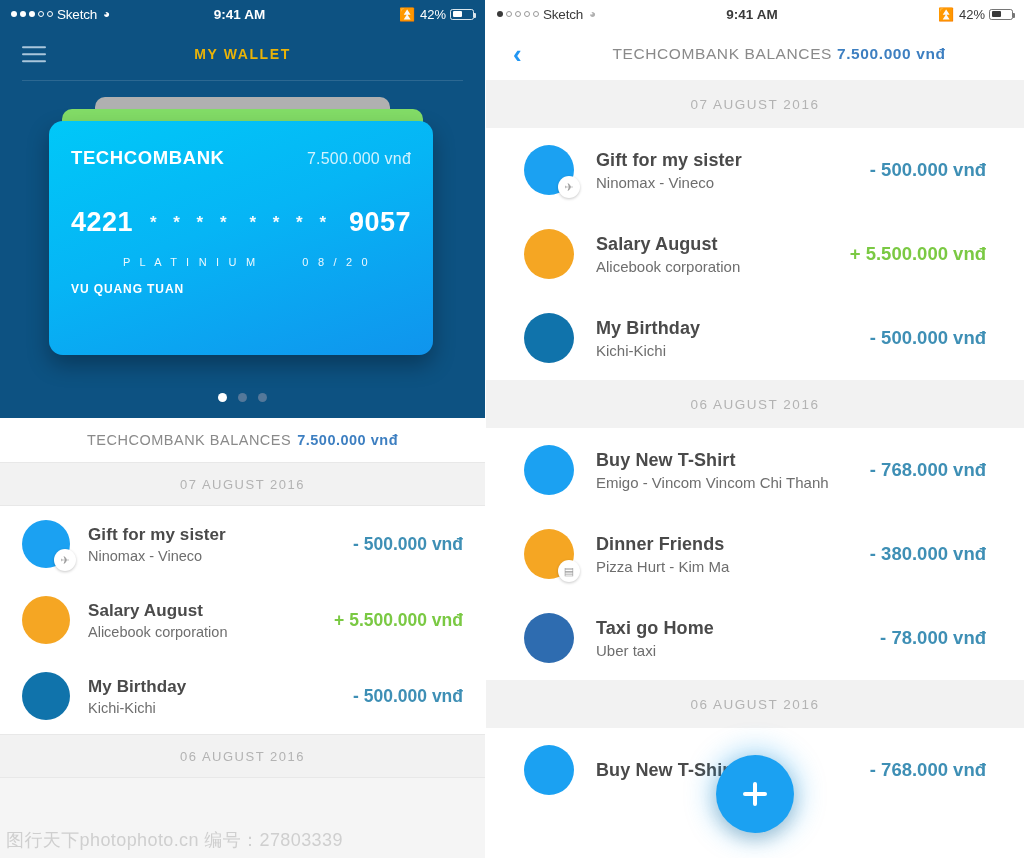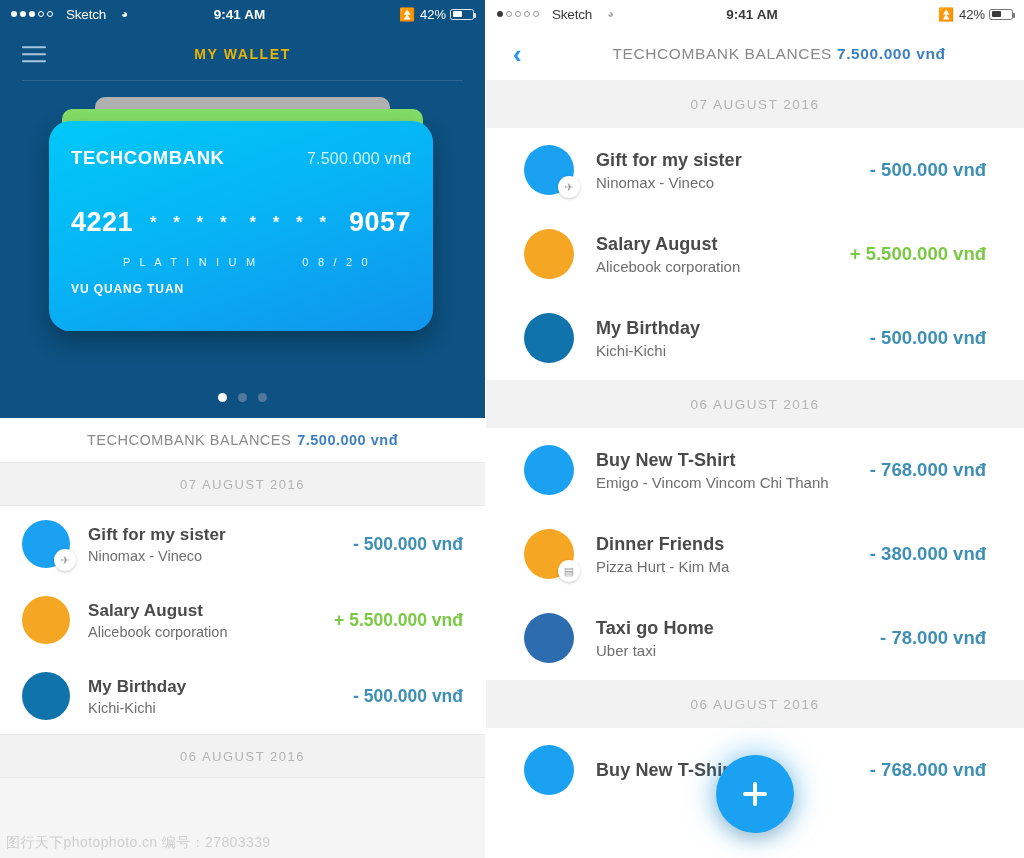--- a/index.html
+++ b/index.html
@@ -12,21 +12,21 @@
   .screens { display:flex; width:1024px; height:858px; }
 
   
   .phone-left { width:485px; height:858px; position:relative; background:#f5f5f5; overflow:hidden; }
   .hero { background:#0d5282; height:418px; position:relative; overflow:hidden; }
 
   .statusbar {
     height:28px; display:flex; align-items:center;
     padding:0 11px; font-size:13px; position:relative;
   }
-  .sb-left { display:flex; align-items:center; gap:13px; }
+  .sb-left { display:flex; align-items:center; gap:4px; }
   .dots { display:flex; gap:3px; align-items:center; }
   .dot { width:6px; height:6px; border-radius:50%; }
   .sb-carrier { font-size:13.5px; letter-spacing:-.2px; }
   .wifi { font-size:12px; margin-left:2px; }
   .sb-center {
     position:absolute; left:0; right:6px; text-align:center;
     font-size:13.5px; font-weight:bold; pointer-events:none;
   }
   .sb-right { margin-left:auto; display:flex; align-items:center; gap:4px; font-size:13px; position:relative; z-index:2; }
   .bt { font-size:13px; }
@@ -64,22 +64,22 @@
   .cardstack { position:relative; height:268px; margin-top:16px; }
   .card-back {
     position:absolute; left:95px; right:95px; top:0; height:34px;
     background:#b0b0b0; border-radius:10px 10px 4px 4px;
   }
   .card-mid {
     position:absolute; left:62px; right:62px; top:12px; height:38px;
     background:#83dd67; border-radius:10px 10px 4px 4px;
   }
   .card-front {
-    position:absolute; left:49px; right:52px; top:24px; height:210px;
-    border-radius:21px;
+    position:absolute; left:49px; right:52px; top:24px; height:234px;
+    border-radius:14px;
     background:linear-gradient(160deg,#00c8f8 0%,#06b5f5 45%,#1094ed 100%);
     box-shadow:0 10px 22px rgba(0,0,0,.3);
     padding:26px 22px 20px 22px; color:#ffffff;
   }
   .card-row1 { display:flex; align-items:baseline; }
   .card-bank { font-size:18.5px; font-weight:bold; letter-spacing:.6px; }
   .card-balance { margin-left:auto; font-size:16px; color:rgba(255,255,255,.82); letter-spacing:.2px; }
   .card-number {
     margin-top:38px; display:flex; align-items:center; justify-content:space-between;
     font-size:27px; font-weight:bold; letter-spacing:.5px;
@@ -152,21 +152,21 @@
   }
   .fab .plus { position:relative; width:30px; height:30px; }
   .fab .plus:before, .fab .plus:after {
     content:""; position:absolute; background:#ffffff; border-radius:2px;
   }
   .fab .plus:before { left:50%; top:3px; bottom:3px; width:4.5px; margin-left:-2.25px; }
   .fab .plus:after { top:50%; left:3px; right:3px; height:4.5px; margin-top:-2.25px; }
 
   .watermark {
     position:absolute; left:6px; bottom:6px; z-index:40;
-    font-size:14px; color:#cfcfcf; letter-spacing:.4px; white-space:nowrap;
+    font-size:18px; color:#cfcfcf; letter-spacing:.4px; white-space:nowrap;
   }
 </style>
 </head>
 <body>
 
 <div class="screens">
 
   <div class="phone-left">
     <div class="hero">
 

